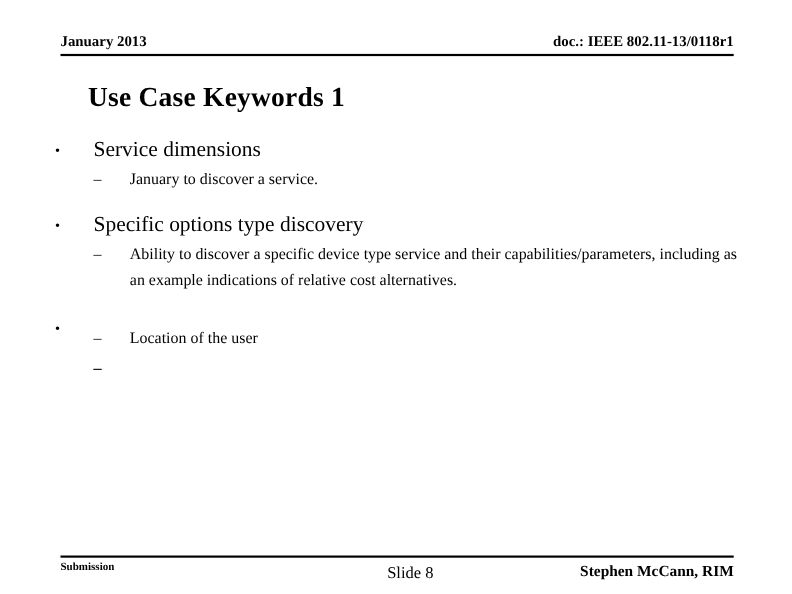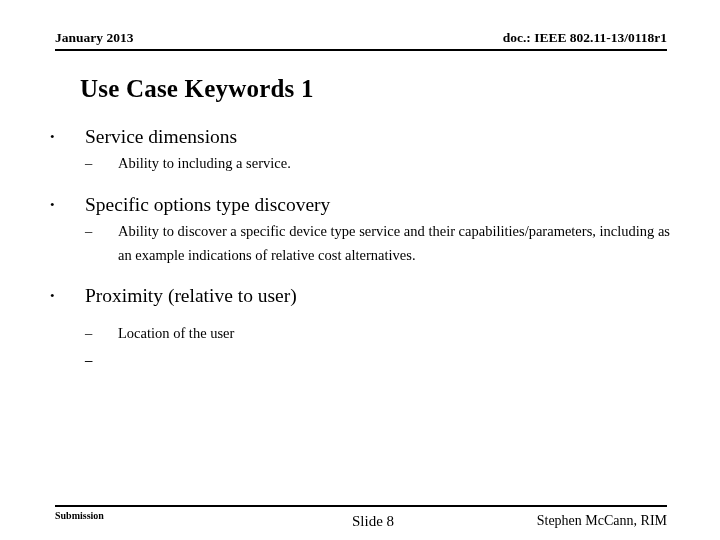--- a/index.html
+++ b/index.html
@@ -132,21 +132,21 @@
     width: 612px;
     text-align: center;
     font-size: 15px;
     font-weight: normal;
   }
   .footer-right {
     position: absolute;
     right: 0;
     top: 4px;
     font-size: 14px;
-    font-weight: normal;
+    font-weight: bold;
   }
 </style>
 </head>
 <body>
 
 <div class="slide">
 
   <div class="header">
     <span>January 2013</span>
     <span>doc.: IEEE 802.11-13/0118r1</span>
@@ -157,21 +157,21 @@
 
   <div class="body">
 
     <div class="bullet-group">
       <div class="bullet-l1">
         <span class="marker">•</span>
         <span>Service dimensions</span>
       </div>
       <div class="bullet-l2">
         <span class="marker">–</span>
-        <span>Ability to including a service.</span>
+        <span>January to discover a service.</span>
       </div>
     </div>
 
     <div class="gap-after-group"></div>
 
     <div class="bullet-group">
       <div class="bullet-l1">
         <span class="marker">•</span>
         <span>Specific options type discovery</span>
       </div>
@@ -179,21 +179,20 @@
         <span class="marker">–</span>
         <span>Ability to discover a specific device type service and their capabilities/parameters, including as an example indications of relative cost alternatives.</span>
       </div>
     </div>
 
     <div class="gap-after-group"></div>
 
     <div class="bullet-group">
       <div class="bullet-l1">
         <span class="marker">•</span>
-        <span>Proximity (relative to user)</span>
       </div>
       <div class="gap-small"></div>
       <div class="bullet-l2">
         <span class="marker">–</span>
         <span>Location of the user</span>
       </div>
       <div class="bullet-l2">
         <span class="marker">–</span>
       </div>
       <div class="bullet-l2">

